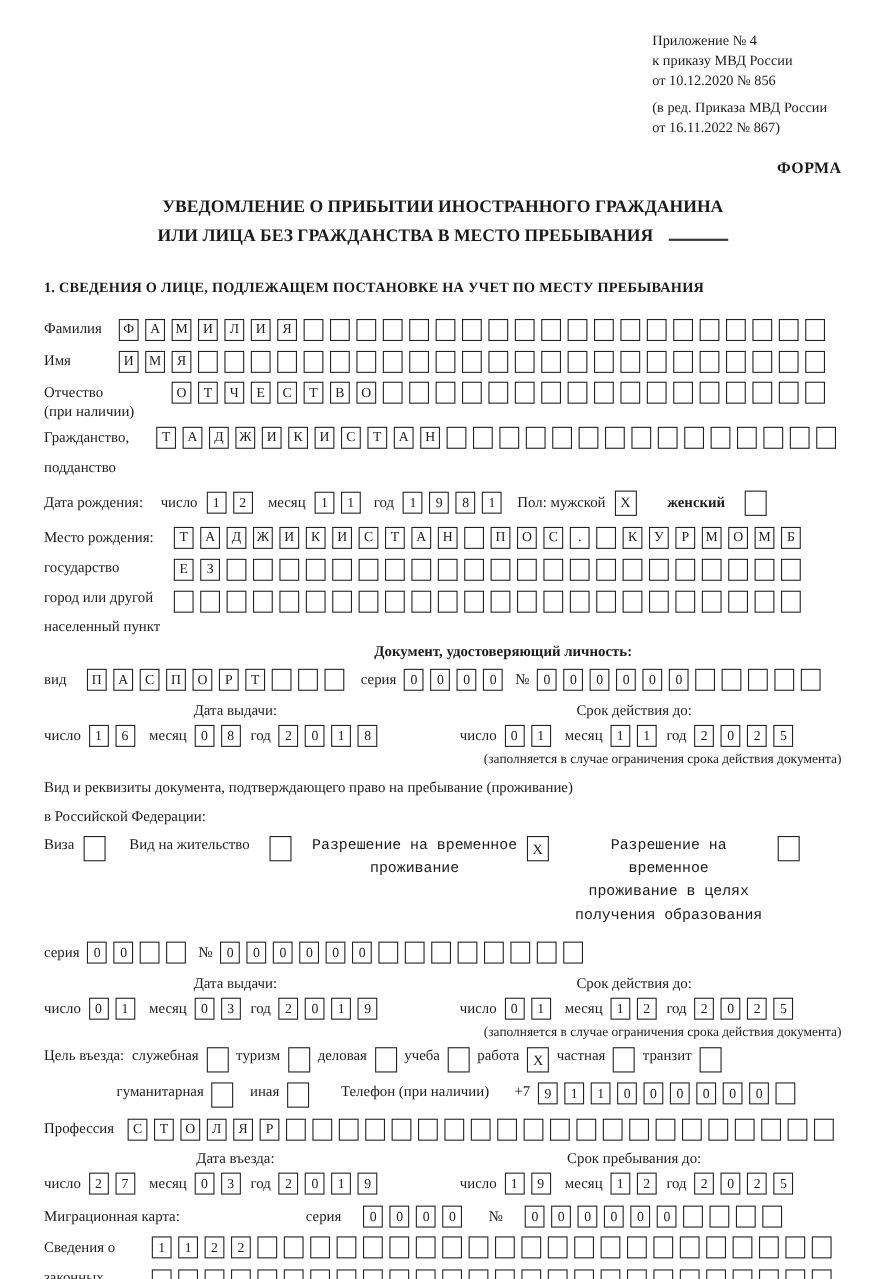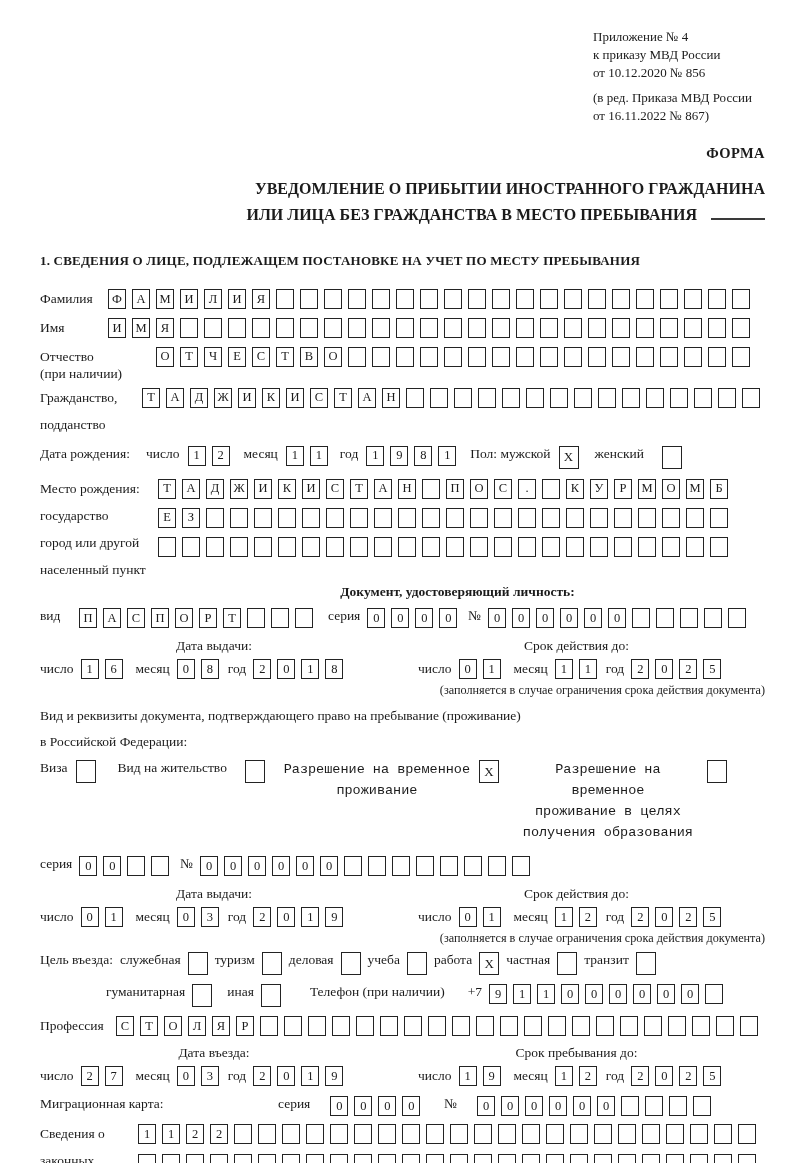--- a/index.html
+++ b/index.html
@@ -5,25 +5,25 @@
   html,body{margin:0;padding:0;background:#e9e9e9;}
   .page{
     width:800px;height:1163px;margin:0 auto;background:#ffffff;color:#1b1b1b;
     font-family:"Liberation Serif",serif;font-size:13.5px;
     padding:28px 35px 18px 40px;box-sizing:border-box;overflow:hidden;
   }
   
   .appendix{width:172px;margin-left:auto;line-height:1.4;font-size:13px;}
   .appendix .rev{margin-top:6px;}
   .forma{text-align:right;font-weight:bold;font-size:14.5px;margin-top:20px;letter-spacing:.4px;}
-  .title{text-align:right;font-weight:bold;font-size:16px;line-height:1.6;margin-top:14px;}
+  .title{text-align:center;font-weight:bold;font-size:16px;line-height:1.6;margin-top:14px;}
   .underline-blank{display:inline-block;width:54px;border-bottom:2.2px solid #3a3a3a;margin-left:14px;vertical-align:baseline;}
   .sec-head{font-weight:bold;font-size:13px;margin-top:26px;margin-bottom:20px;letter-spacing:.2px;}
   
-  .row{display:flex;align-items:flex-start;gap:6px;margin-bottom:8px;}
+  .row{display:flex;align-items:center;gap:6px;margin-bottom:8px;}
   .row.top{align-items:flex-start;}
   .flabel{flex:none;line-height:1.55;}
   .lw1{width:62px;} .lw2{width:110px;} .lw3{width:96px;} .lw4{width:112px;} .lw5{width:92px;} .lw6{width:70px;}
   .cells{display:flex;gap:6px;flex:none;}
   .cell{
     flex:none;width:18px;height:20px;box-sizing:border-box;border:1.6px solid #232323;
     display:flex;align-items:center;justify-content:center;
     font-family:"Liberation Serif",serif;font-size:12.5px;background:#fff;
   }
   .cb{width:20px;height:23px;font-size:13px;}
@@ -218,21 +218,21 @@
       </span>
     <span class="nowrap" style="margin-left:4px;">год</span>
     <span class="cells">
         <span class="cell">1</span>
         <span class="cell">9</span>
         <span class="cell">8</span>
         <span class="cell">1</span>
       </span>
     <span class="nowrap" style="margin-left:6px;">Пол: мужской</span>
     <span class="cell cb">X</span>
-    <span class="nowrap" style="margin-left:8px;">женский</span>
+    <span class="nowrap" style="margin-left:20px;font-weight:bold;">женский</span>
     <span class="cell cb" style="margin-left:10px;"></span>
   </div>
 
   <div class="row top" style="margin-bottom:4px;">
     <div class="flabel lw4">
       <div>Место рождения:</div>
       <div class="mt6">государство</div>
       <div class="mt6">город или другой</div>
       <div class="mt6">населенный пункт</div>
     </div>

